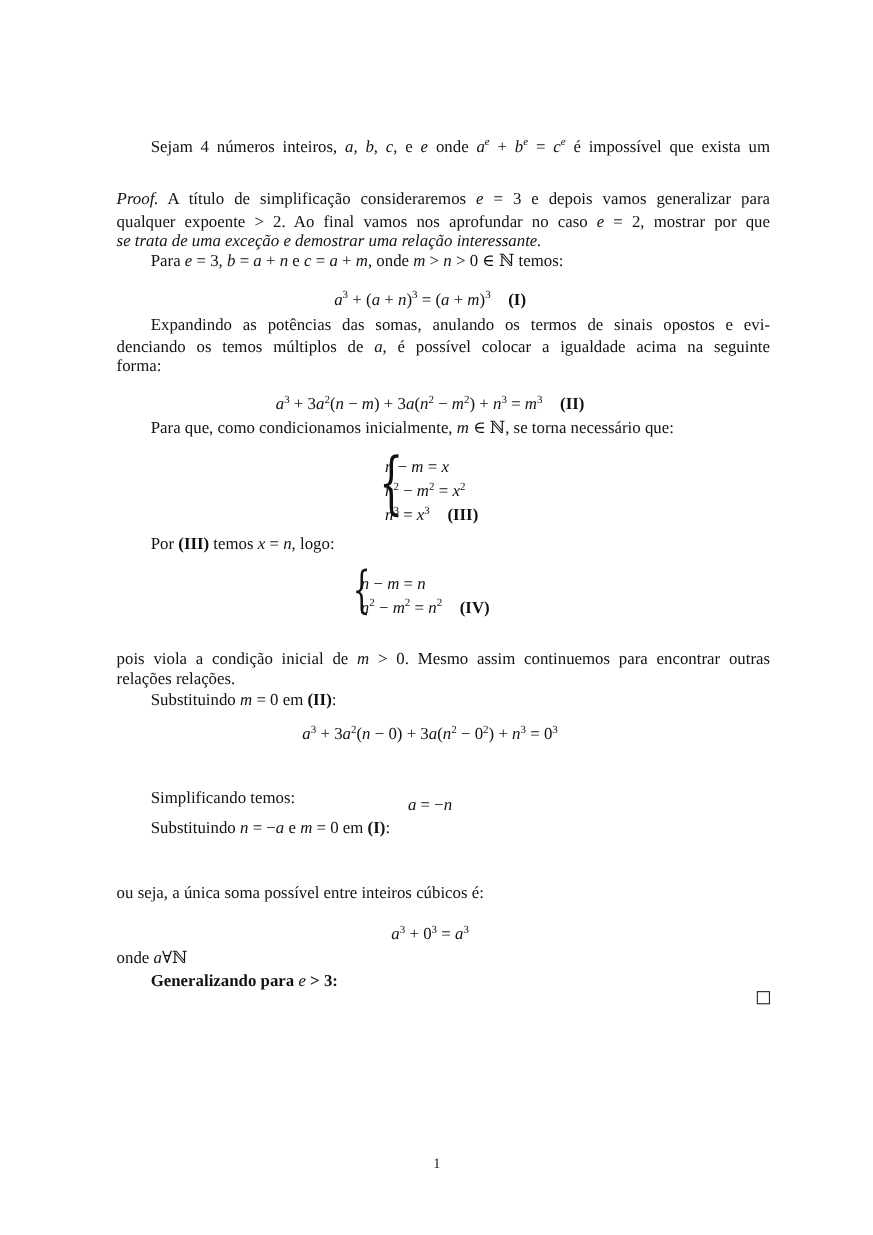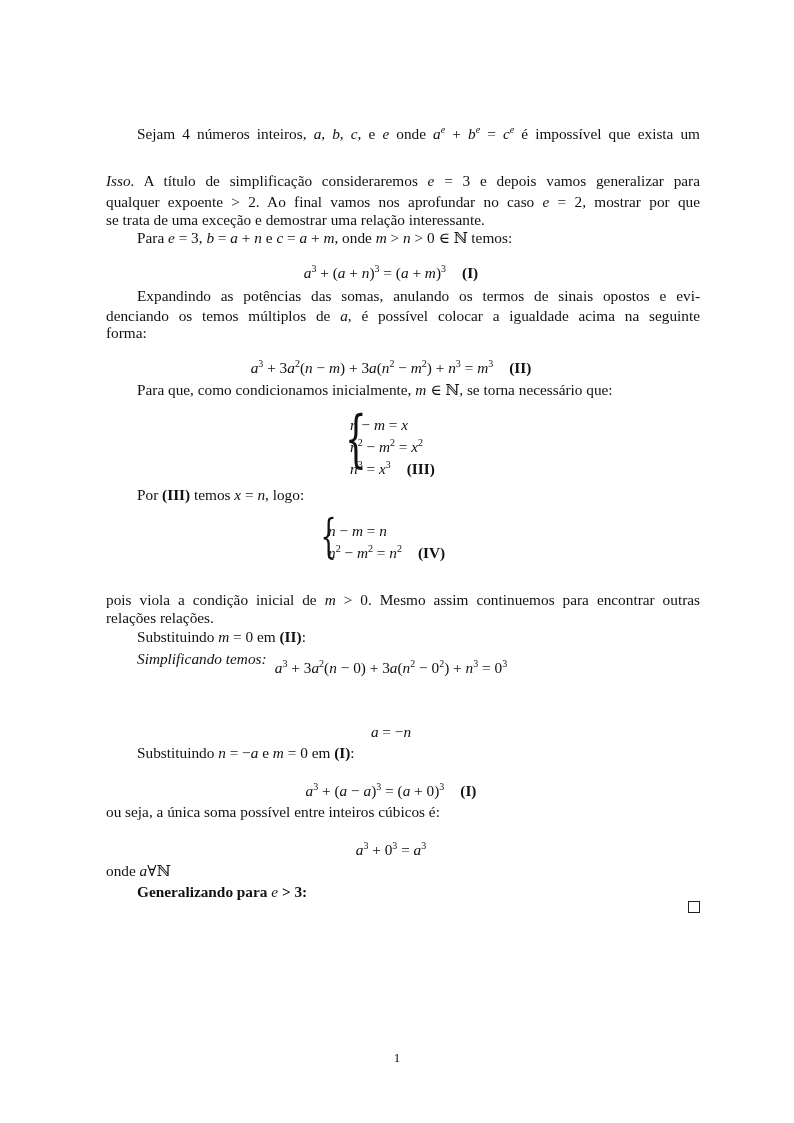--- a/index.html
+++ b/index.html
@@ -22,23 +22,23 @@
   .pagenum { position: absolute; left: 0; width: 794px; top: 1050px; text-align: center; font-size: 13px;
              font-family: "Liberation Serif", serif; }
 </style>
 </head>
 <body>
 
 <div class="page">
 
   <div class="line indent just" style="top:124px;">Sejam 4 números inteiros, <span class="m">a</span>, <span class="m">b</span>, <span class="m">c</span>, e <span class="m">e</span> onde <span class="m">a<sup><i>e</i></sup></span> + <span class="m">b<sup><i>e</i></sup></span> = <span class="m">c<sup><i>e</i></sup></span> é impossível que exista um</div>
 
-  <div class="line just" style="top:171px;"><span class="it">Isso.</span> A título de simplificação consideraremos <span class="m">e</span> = 3 e depois vamos generalizar para</div>
+  <div class="line just" style="top:171px;"><span class="it">Proof.</span> A título de simplificação consideraremos <span class="m">e</span> = 3 e depois vamos generalizar para</div>
   <div class="line just" style="top:192px;">qualquer expoente &gt; 2. Ao final vamos nos aprofundar no caso <span class="m">e</span> = 2, mostrar por que</div>
-  <div class="line" style="top:210px;">se trata de uma exceção e demostrar uma relação interessante.</div>
+  <div class="line" style="top:210px;font-style:italic;">se trata de uma exceção e demostrar uma relação interessante.</div>
   <div class="line indent" style="top:228px;">Para <span class="m">e</span> = 3, <span class="m">b</span> = <span class="m">a</span> + <span class="m">n</span> e <span class="m">c</span> = <span class="m">a</span> + <span class="m">m</span>, onde <span class="m">m</span> &gt; <span class="m">n</span> &gt; 0 ∈ ℕ temos:</div>
 
   <div class="line center" style="top:263px;"><span class="m">a</span><sup>3</sup> + (<span class="m">a</span> + <span class="m">n</span>)<sup>3</sup> = (<span class="m">a</span> + <span class="m">m</span>)<sup>3</sup><span class="tag">(I)</span></div>
 
   <div class="line indent just" style="top:286px;">Expandindo as potências das somas, anulando os termos de sinais opostos e evi-</div>
   <div class="line just" style="top:306px;">denciando os temos múltiplos de <span class="m">a</span>, é possível colocar a igualdade acima na seguinte</div>
   <div class="line" style="top:323px;">forma:</div>
 
   <div class="line center" style="top:358px;"><span class="m">a</span><sup>3</sup> + 3<span class="m">a</span><sup>2</sup>(<span class="m">n</span> − <span class="m">m</span>) + 3<span class="m">a</span>(<span class="m">n</span><sup>2</sup> − <span class="m">m</span><sup>2</sup>) + <span class="m">n</span><sup>3</sup> = <span class="m">m</span><sup>3</sup><span class="tag">(II)</span></div>
 
@@ -58,27 +58,26 @@
     <div><span class="m">n</span> − <span class="m">m</span> = <span class="m">n</span></div>
     <div><span class="m">n</span><sup>2</sup> − <span class="m">m</span><sup>2</sup> = <span class="m">n</span><sup>2</sup><span class="tag">(IV)</span></div>
   </div>
 
   <div class="line just" style="top:590px;">pois viola a condição inicial de <span class="m">m</span> &gt; 0. Mesmo assim continuemos para encontrar outras</div>
   <div class="line" style="top:608px;">relações relações.</div>
   <div class="line indent" style="top:627px;">Substituindo <span class="m">m</span> = 0 em <span class="b">(II)</span>:</div>
 
   <div class="line center" style="top:658px;"><span class="m">a</span><sup>3</sup> + 3<span class="m">a</span><sup>2</sup>(<span class="m">n</span> − 0) + 3<span class="m">a</span>(<span class="m">n</span><sup>2</sup> − 0<sup>2</sup>) + <span class="m">n</span><sup>3</sup> = 0<sup>3</sup></div>
 
-  <div class="line indent" style="top:649px;font-style:italic;">Simplificando temos:</div>
+  <div class="line indent" style="top:716px;">Simplificando temos:</div>
 
   <div class="line center" style="top:722px;"><span class="m">a</span> = −<span class="m">n</span></div>
 
   <div class="line indent" style="top:743px;">Substituindo <span class="m">n</span> = −<span class="m">a</span> e <span class="m">m</span> = 0 em <span class="b">(I)</span>:</div>
 
-  <div class="line center" style="top:781px;"><span class="m">a</span><sup>3</sup> + (<span class="m">a</span> − <span class="m">a</span>)<sup>3</sup> = (<span class="m">a</span> + 0)<sup>3</sup><span class="tag">(I)</span></div>
 
   <div class="line" style="top:802px;">ou seja, a única soma possível entre inteiros cúbicos é:</div>
 
   <div class="line center" style="top:840px;"><span class="m">a</span><sup>3</sup> + 0<sup>3</sup> = <span class="m">a</span><sup>3</sup></div>
 
   <div class="line" style="top:861px;">onde <span class="m">a</span>∀ℕ</div>
   <div class="line indent" style="top:882px; font-weight:bold;">Generalizando para <span class="m" style="font-weight:normal;">e</span> &gt; 3:</div>
 
   <div class="qed"></div>
 

